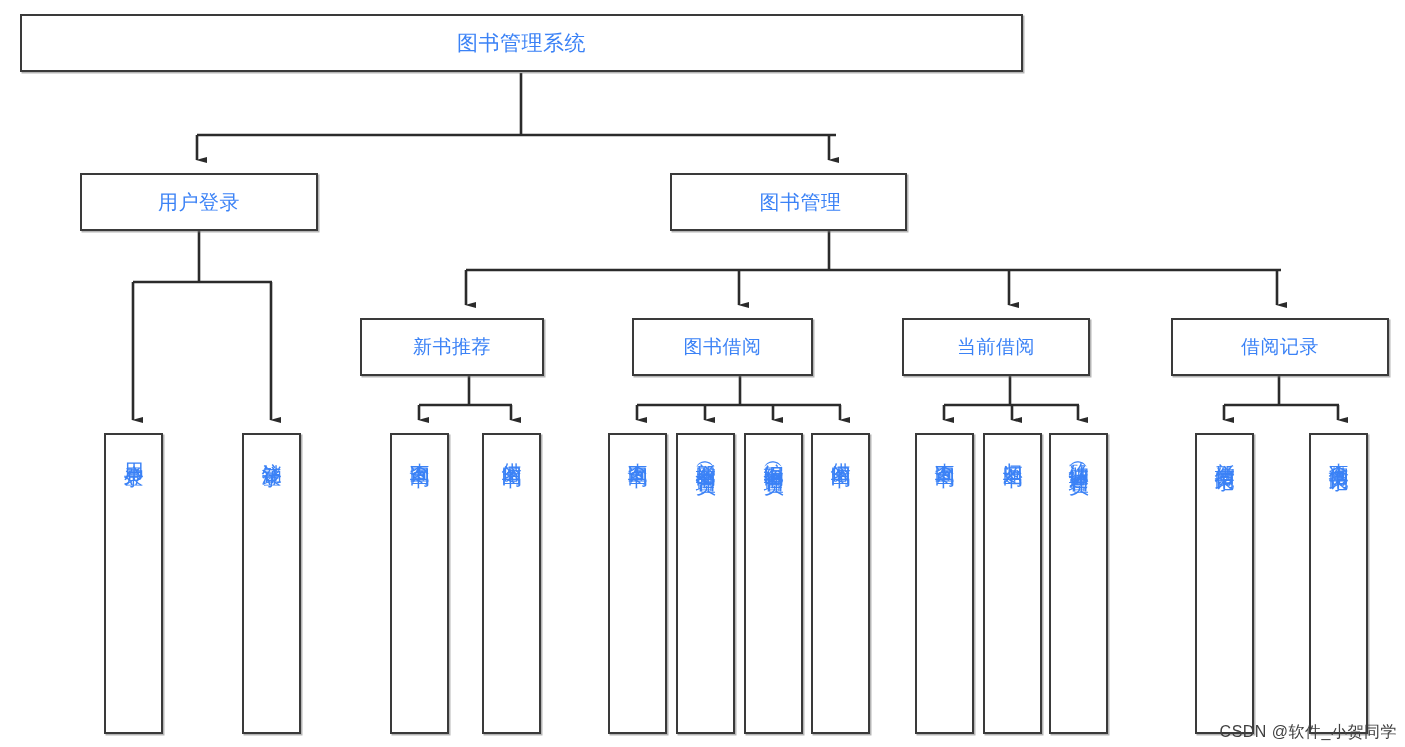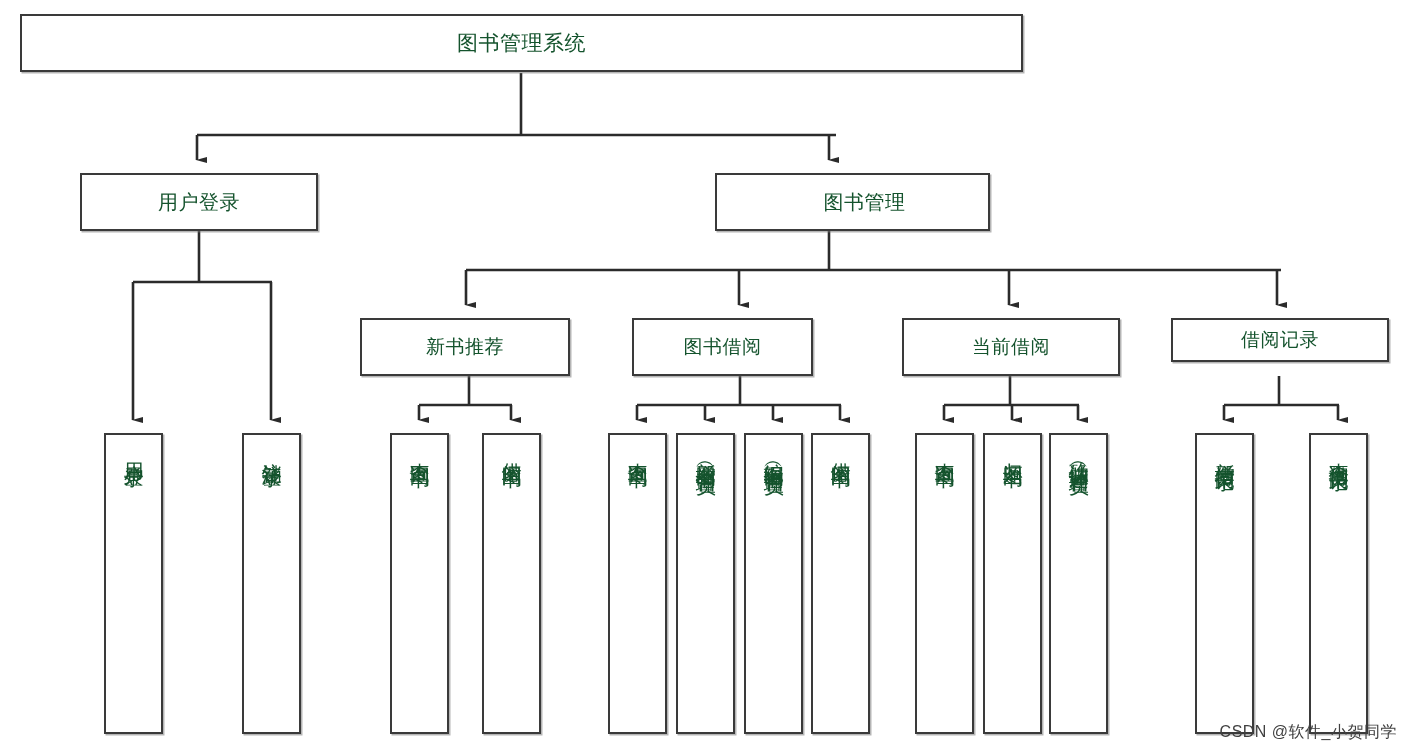--- a/index.html
+++ b/index.html
@@ -3,21 +3,21 @@
 <meta charset="utf-8">
 <title>图书管理系统 结构图</title>
 <style>
   html,body{margin:0;padding:0;background:#ffffff;}
   body{font-family:"Liberation Sans","DejaVu Sans",sans-serif;}
   #canvas{position:relative;width:1405px;height:747px;background:#fff;overflow:hidden;}
   svg#edges{position:absolute;left:0;top:0;width:1405px;height:747px;}
   .node{position:absolute;box-sizing:border-box;background:#ffffff;
         border:2px solid #3a3a3a;display:flex;align-items:center;justify-content:center;
         box-shadow:1.5px 1.5px 0 rgba(120,120,120,.55);}
-  .node .lbl{color:#14532d;white-space:nowrap;letter-spacing:.5px;text-align:right;}
+  .node .lbl{color:#3b82f6;white-space:nowrap;letter-spacing:.5px;text-align:right;}
   .node.h .lbl{font-size:21px;}
   .node.lvl2 .lbl{font-size:20px;}
   .node.lvl3 .lbl{font-size:19px;}
   .node.leaf{align-items:flex-start;justify-content:center;padding-top:12px;}
   .node.leaf .lbl{writing-mode:vertical-rl;text-orientation:upright;
         font-size:20px;line-height:1.28;letter-spacing:2px;white-space:pre;}
   #watermark{position:absolute;right:8px;bottom:4px;color:#404040;font-size:16px;
         letter-spacing:.5px;user-select:none;pointer-events:none;}
 </style>
 </head>
@@ -75,34 +75,34 @@
     </g>
   </svg>
 
   <div class="node h" style="left:20px;top:14px;width:1003px;height:58px;">
     <span class="lbl">图书管理系统</span>
   </div>
 
   <div class="node lvl2" style="left:80px;top:173px;width:238px;height:58px;">
     <span class="lbl">用户登录</span>
   </div>
-  <div class="node lvl2" style="left:715px;top:173px;width:275px;height:58px;padding-left:24px;">
+  <div class="node lvl2" style="left:670px;top:173px;width:237px;height:58px;padding-left:24px;">
     <span class="lbl">图书管理</span>
   </div>
 
-  <div class="node lvl3" style="left:360px;top:318px;width:210px;height:58px;">
+  <div class="node lvl3" style="left:360px;top:318px;width:184px;height:58px;">
     <span class="lbl">新书推荐</span>
   </div>
   <div class="node lvl3" style="left:632px;top:318px;width:181px;height:58px;">
     <span class="lbl">图书借阅</span>
   </div>
-  <div class="node lvl3" style="left:902px;top:318px;width:218px;height:58px;">
+  <div class="node lvl3" style="left:902px;top:318px;width:188px;height:58px;">
     <span class="lbl">当前借阅</span>
   </div>
-  <div class="node lvl3" style="left:1171px;top:318px;width:218px;height:44px;">
+  <div class="node lvl3" style="left:1171px;top:318px;width:218px;height:58px;">
     <span class="lbl">借阅记录</span>
   </div>
 
   <div class="node leaf" style="left:104px;top:433px;width:59px;height:301px;">
     <span class="lbl">用户登录</span>
   </div>
   <div class="node leaf" style="left:242px;top:433px;width:59px;height:301px;">
     <span class="lbl">注销登录</span>
   </div>
 

